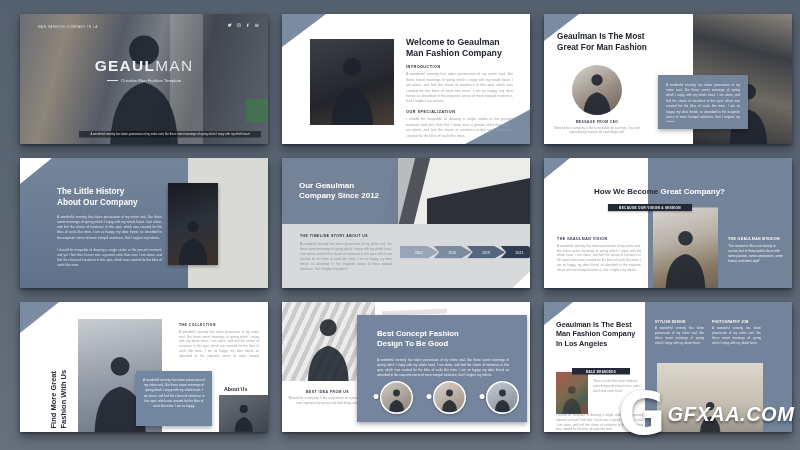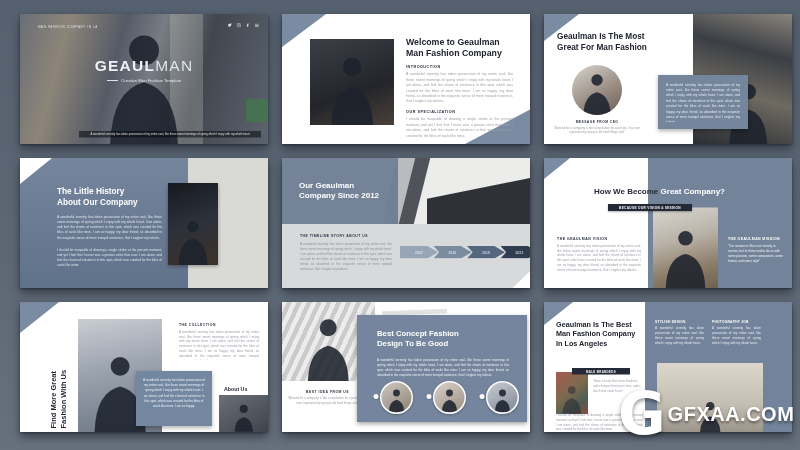--- a/index.html
+++ b/index.html
@@ -130,21 +130,21 @@
   .s9-col1{left:222px;top:36px;width:98px;}
   .s9-col2{left:336px;top:36px;width:98px;}
   .s9-col-h{font-size:6.5px;font-weight:bold;letter-spacing:.5px;color:#fff;}
   .s9-col-b{font-size:6px;line-height:1.6;color:rgba(255,255,255,.85);margin-top:5px;height:58px;overflow:hidden;}
   .s9-big-photo{left:226px;top:122px;width:212px;height:138px;background:linear-gradient(180deg,#dcd6cc,#c4beb2 60%,#9b948a);}
   .s9-big-photo .person{left:30%;bottom:0;width:40%;height:52%;}
   
   .watermark{position:absolute;right:2px;bottom:4px;width:180px;height:64px;z-index:50;display:flex;align-items:center;}
   .wm-g{font-size:58px;font-weight:800;color:#fff;line-height:1;text-shadow:0 2px 4px rgba(0,0,0,.45);font-family:"DejaVu Sans",sans-serif;}
   .wm-txt{margin-left:2px;}
-  .wm-brand{font-size:20px;font-weight:800;color:#fff;letter-spacing:.5px;text-shadow:0 2px 3px rgba(0,0,0,.5);line-height:1.1;}
+  .wm-brand{font-size:20px;font-weight:800;color:#fff;letter-spacing:.5px;text-shadow:0 2px 3px rgba(0,0,0,.5);line-height:1.1;font-style:italic;}
   .wm-cn{font-size:16px;color:#e8500f;letter-spacing:4px;font-weight:bold;line-height:1.2;}
 </style>
 </head>
 <body>
 
 <div class="grid">
 
   <div class="slide">
     <div class="inner">
       <div class="abs cover-bg photo">

